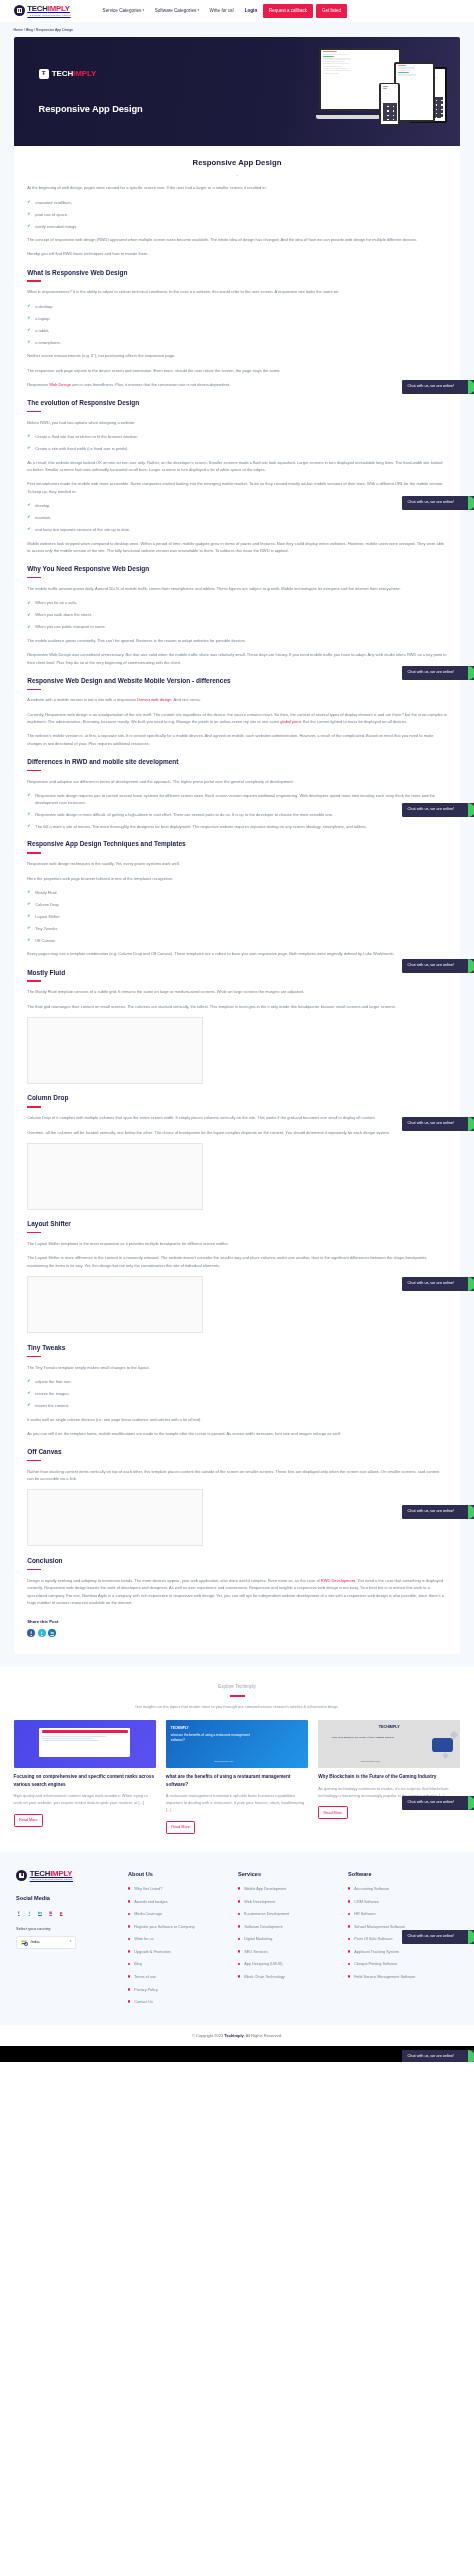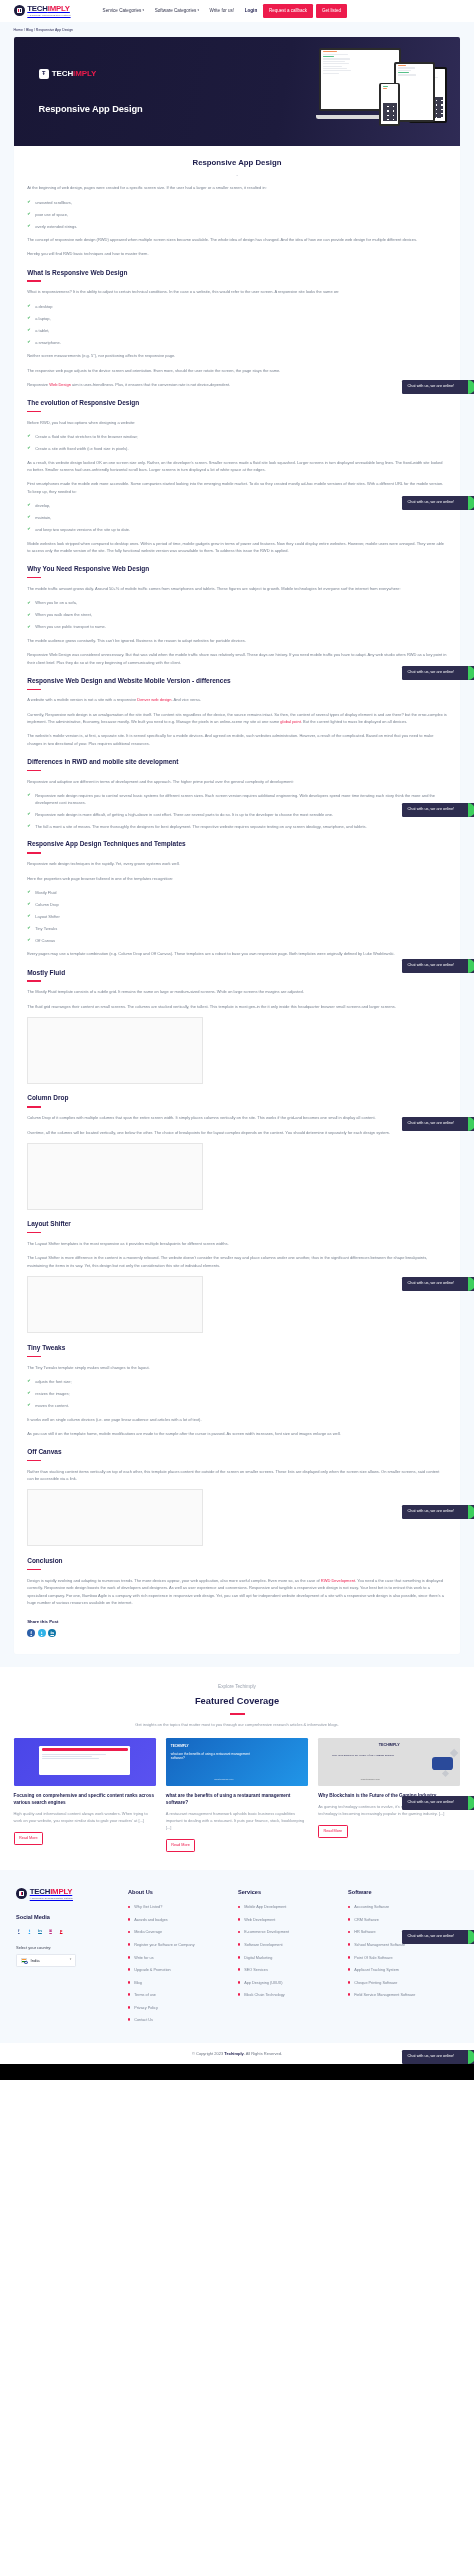--- a/index.html
+++ b/index.html
@@ -441,21 +441,20 @@
         <a href="#" class="sicon fb">f</a>
         <a href="#" class="sicon tw">t</a>
         <a href="#" class="sicon li">in</a>
       </div>
     </div>
   </div>
 </div>
 
 <div class="featured">
   <div class="feat-eyebrow">Explore Techimply</div>
-  <div class="feat-title">Featured Coverage</div>
   <div class="feat-rule"></div>
   <div class="feat-sub">Get insights on the topics that matter most to you through our comprehensive research articles &amp; informative blogs.</div>
 
   <div class="cards">
     <div class="fcard">
       <div class="fthumb a">
         <div class="browser">
             <div class="bar"></div>
             <div class="ln" style="width:70%"></div>
             <div class="ln" style="width:55%"></div>

